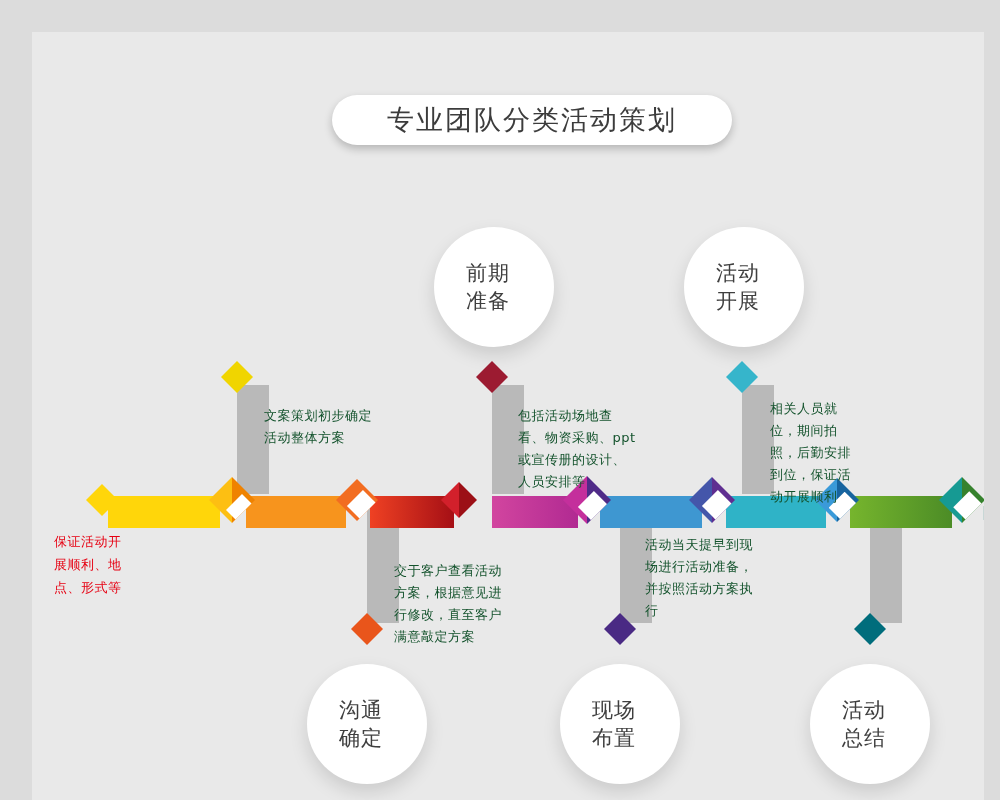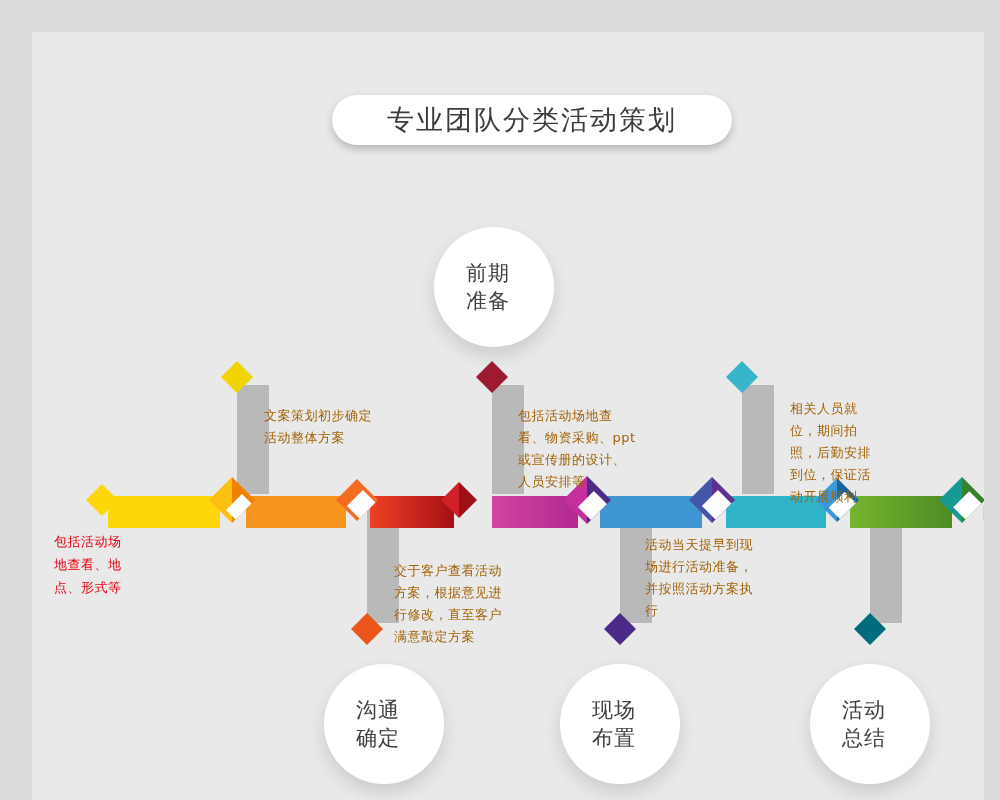--- a/index.html
+++ b/index.html
@@ -23,21 +23,21 @@
   
   .circle {
     position:absolute; width:120px; height:120px; background:#ffffff;
     border-radius:50%; box-shadow:0 8px 18px rgba(0,0,0,0.13);
     display:flex; align-items:center; justify-content:center;
   }
   .circle span { font-size:21px; color:#3f3f3f; letter-spacing:1px; }
   .c-top-1 { left:145px; top:195px; }
   .c-top-2 { left:402px; top:195px; }
   .c-top-3 { left:652px; top:195px; }
-  .c-bot-1 { left:292px; top:632px; }
+  .c-bot-1 { left:275px; top:632px; }
   .c-bot-2 { left:528px; top:632px; }
   .c-bot-3 { left:778px; top:632px; }
   
   .seg { position:absolute; height:7px; top:464px; }
   .s1 { left:76px;  width:112px; background:#ffd60a; }
   .s2 { left:214px; width:100px; background:#f7941d; }
   .s3 { left:338px; width:84px;  background:linear-gradient(to right,#ef4123,#a50f15); }
   .s4 { left:460px; width:86px;  background:linear-gradient(to right,#d2459f,#b12a92); }
   .s5 { left:568px; width:102px; background:#3e97d1; }
   .s6 { left:694px; width:100px; background:#2fb3c7; }
@@ -76,26 +76,26 @@
   
   .vline { position:absolute; width:1px; background:#b9b9b9; }
   .v-t1 { left:205px; top:353px; height:109px; }
   .v-t2 { left:460px; top:353px; height:109px; }
   .v-t3 { left:710px; top:353px; height:109px; }
   .v-b1 { left:335px; top:473px; height:118px; }
   .v-b2 { left:588px; top:473px; height:118px; }
   .v-b3 { left:838px; top:473px; height:118px; }
   
   .desc {
-    position:absolute; font-size:13px; color:#a16207; line-height:1.7;
+    position:absolute; font-size:13px; color:#14532d; line-height:1.7;
     letter-spacing:0.5px;
   }
   .d-t1 { left:216px; top:357px; width:140px; }
   .d-t2 { left:470px; top:357px; width:150px; }
-  .d-t3 { left:722px; top:350px; width:124px;margin-left:20px; }
+  .d-t3 { left:722px; top:350px; width:124px; }
   .d-b1 { left:346px; top:512px; width:146px; }
   .d-b2 { left:597px; top:486px; width:142px; }
   .d-b3 { left:848px; top:512px; width:100px; }
   .note-red {
     position:absolute; left:6px; top:483px; width:100px;
     font-size:13px; color:#e60012; line-height:1.75; letter-spacing:0.5px;
   }
   .end-label {
     position:absolute; left:934px; top:454px;
     font-size:19px; color:#0f766e;
@@ -105,20 +105,23 @@
 <body>
 
 <div class="stage">
 
   <div class="title-pill">
     <span>专业团队分类活动策划</span>
   </div>
 
   <div class="circle c-top-2">
     <span>前期准备</span>
+  </div>
+  <div class="circle c-top-3">
+    <span>活动开展</span>
   </div>
 
   <div class="circle c-bot-1">
     <span>沟通确定</span>
   </div>
   <div class="circle c-bot-2">
     <span>现场布置</span>
   </div>
   <div class="circle c-bot-3">
     <span>活动总结</span>
@@ -163,21 +166,21 @@
     </div>
   <div class="diamond n6">
       <div class="inner"></div>
     </div>
   <div class="diamond n7">
       <div class="inner"></div>
     </div>
 
   <div class="end-label">End</div>
 
-  <div class="note-red">包括活动场地查看、地点、形式等</div>
+  <div class="note-red">保证活动开展顺利、地点、形式等</div>
 
   <div class="desc d-t1">文案策划初步确定活动整体方案</div>
   <div class="desc d-t2">包括活动场地查看、物资采购、ppt或宣传册的设计、人员安排等</div>
   <div class="desc d-t3">相关人员就位，期间拍照，后勤安排到位，保证活动开展顺利</div>
 
   <div class="desc d-b1">交于客户查看活动方案，根据意见进行修改，直至客户满意敲定方案</div>
   <div class="desc d-b2">活动当天提早到现场进行活动准备，并按照活动方案执行</div>
 
 </div>
 

